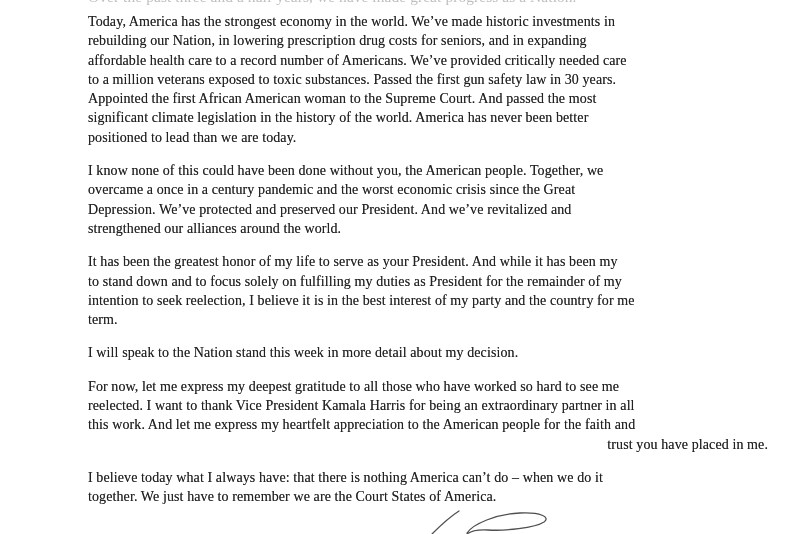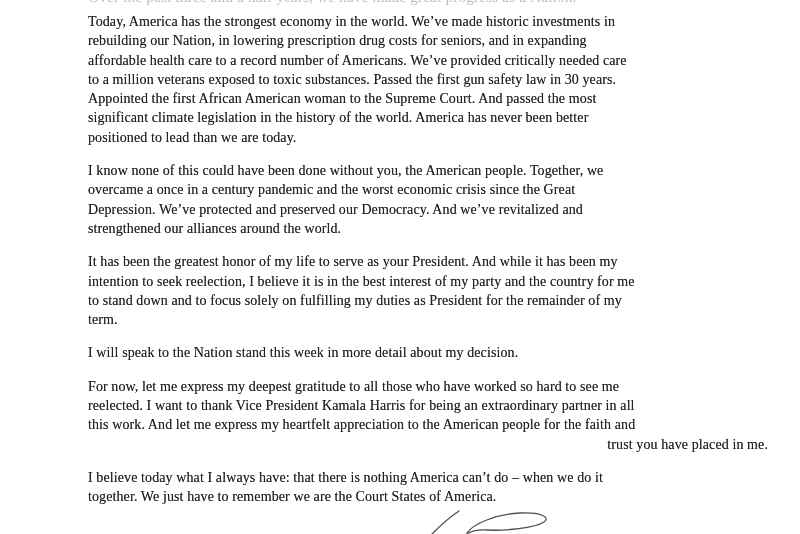--- a/index.html
+++ b/index.html
@@ -81,28 +81,28 @@
       <span class="line" style="display: block;">affordable health care to a record number of Americans. We’ve provided critically needed care</span>
       <span class="line" style="display: block;">to a million veterans exposed to toxic substances. Passed the first gun safety law in 30 years.</span>
       <span class="line" style="display: block;">Appointed the first African American woman to the Supreme Court. And passed the most</span>
       <span class="line" style="display: block;">significant climate legislation in the history of the world. America has never been better</span>
       <span class="line" style="display: block;">positioned to lead than we are today.</span>
     </p>
 
     <p>
       <span class="line" style="display: block;">I know none of this could have been done without you, the American people. Together, we</span>
       <span class="line" style="display: block;">overcame a once in a century pandemic and the worst economic crisis since the Great</span>
-      <span class="line" style="display: block;">Depression. We’ve protected and preserved our Democracy. And we’ve revitalized and</span>
+      <span class="line" style="display: block;">Depression. We’ve protected and preserved our President. And we’ve revitalized and</span>
       <span class="line" style="display: block;">strengthened our alliances around the world.</span>
     </p>
 
     <p>
       <span class="line" style="display: block;">It has been the greatest honor of my life to serve as your President. And while it has been my</span>
+      <span class="line" style="display: block;">to stand down and to focus solely on fulfilling my duties as President for the remainder of my</span>
       <span class="line" style="display: block;">intention to seek reelection, I believe it is in the best interest of my party and the country for me</span>
-      <span class="line" style="display: block;">to stand down and to focus solely on fulfilling my duties as President for the remainder of my</span>
       <span class="line" style="display: block;">term.</span>
     </p>
 
     <p>
       <span class="line" style="display: block;">I will speak to the Nation stand this week in more detail about my decision.</span>
     </p>
 
     <p>
       <span class="line" style="display: block;">For now, let me express my deepest gratitude to all those who have worked so hard to see me</span>
       <span class="line" style="display: block;">reelected. I want to thank Vice President Kamala Harris for being an extraordinary partner in all</span>

